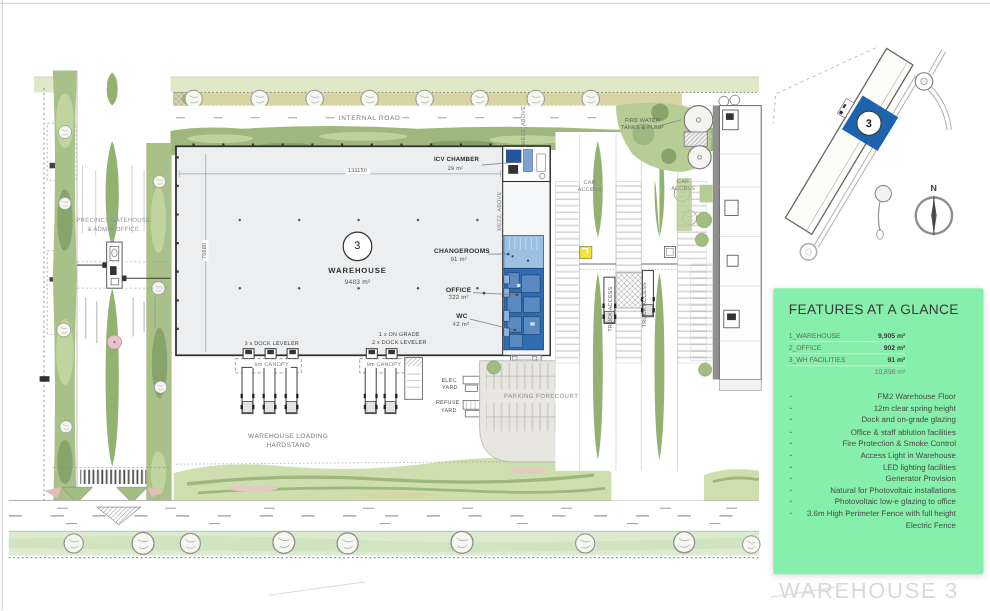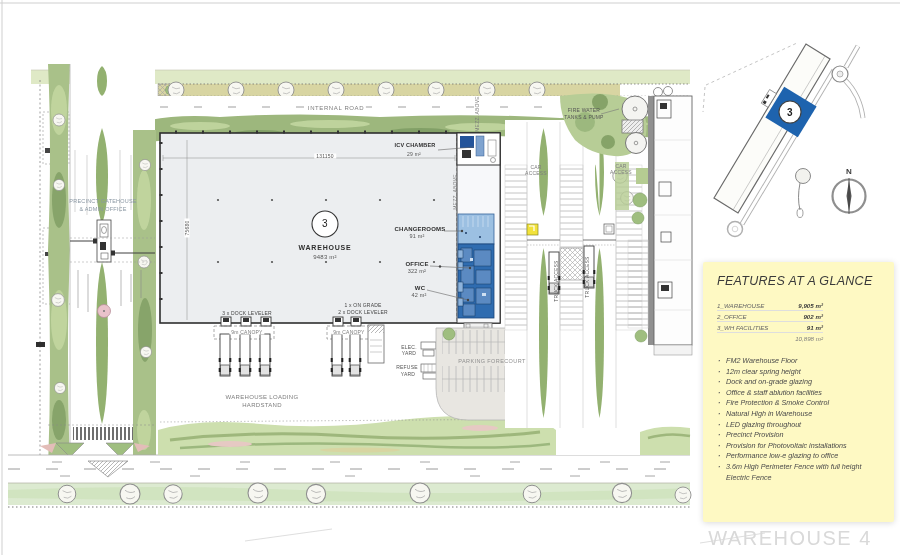--- a/index.html
+++ b/index.html
@@ -9,32 +9,32 @@
   
   .lbl{position:absolute;transform:translate(-50%,-50%);white-space:nowrap;line-height:1;
        color:#555;letter-spacing:.2px;}
   .rot{transform:translate(-50%,-50%) rotate(-90deg);}
   .s5{font-size:5px;} .s55{font-size:5.5px;} .s6{font-size:6px;} .s7{font-size:7px;}
   .bold{font-weight:bold;color:#2e2e2e;}
   .gray{color:#7d7d7d;} .lgray{color:#8f8f8f;} .bluegray{color:#8a97a3;}
   .wbg{background:#fff;padding:0 2px;}
   .num3{font-size:10px;color:#222;}
   
-  .panel{position:absolute;left:703px;top:262px;width:191px;height:260px;background:#fef9c3;
+  .panel{position:absolute;left:703px;top:262px;width:191px;height:260px;background:#86efac;
          border-radius:2px;box-shadow:0 1px 6px rgba(0,0,0,.15);box-sizing:border-box;
-         padding:10px 14px;font-style:italic;}
+         padding:10px 14px;}
   .panel-heading{font-size:12.5px;color:#3a3a3a;letter-spacing:.3px;margin:2px 0 12px 0;}
   .area-table{width:106px;}
   .arow{display:flex;justify-content:space-between;align-items:center;height:10px;
         border-bottom:1px solid #dedede;font-size:6.2px;color:#666;}
   .arow .avalue{color:#3d3d3d;font-weight:bold;}
   .arow.total{border-bottom:none;justify-content:flex-end;}
   .arow.total .avalue{font-weight:normal;color:#7a7a7a;}
   .bullets{list-style:none;margin:13px 0 0 0;padding:0;width:152px;}
-  .bullets li{position:relative;padding-left:9px;font-size:7.2px;line-height:10.6px;color:#4a4a4a;}
+  .bullets li{position:relative;padding-left:9px;font-size:7.2px;line-height:10.6px;color:#4a4a4a;text-align:right;}
   .bullets li::before{content:"\00B7";position:absolute;left:1px;font-weight:bold;color:#555;}
   
   .title{position:absolute;left:790px;top:538px;transform:translate(-50%,-50%);
          font-size:20px;color:#d9d9d9;letter-spacing:1.5px;white-space:nowrap;}
   .loc3{font-size:10px;font-weight:bold;color:#1c1c1c;}
   .locN{font-size:8px;font-weight:bold;color:#3c3c3c;}
 </style>
 </head>
 <body>
 
@@ -494,24 +494,24 @@
     <div class="arow total">
       <span class="avalue">10,898 m²</span>
     </div>
   </div>
   <ul class="bullets">
     <li>FM2 Warehouse Floor</li>
     <li>12m clear spring height</li>
     <li>Dock and on-grade glazing</li>
     <li>Office &amp; staff ablution facilities</li>
     <li>Fire Protection &amp; Smoke Control</li>
-    <li>Natural High in Warehouse</li>
-    <li>LED glazing throughout</li>
-    <li>Precinct Provision</li>
-    <li>Provision for Photovoltaic installations</li>
-    <li>Performance low-e glazing to office</li>
+    <li>Access Light in Warehouse</li>
+    <li>LED lighting facilities</li>
+    <li>Generator Provision</li>
+    <li>Natural for Photovoltaic installations</li>
+    <li>Photovoltaic low-e glazing to office</li>
     <li>3.6m High Perimeter Fence with full height Electric Fence</li>
   </ul>
 </div>
 
-<div class="title">WAREHOUSE 4</div>
+<div class="title">WAREHOUSE 3</div>
 
 </div>
 
 </body></html>

